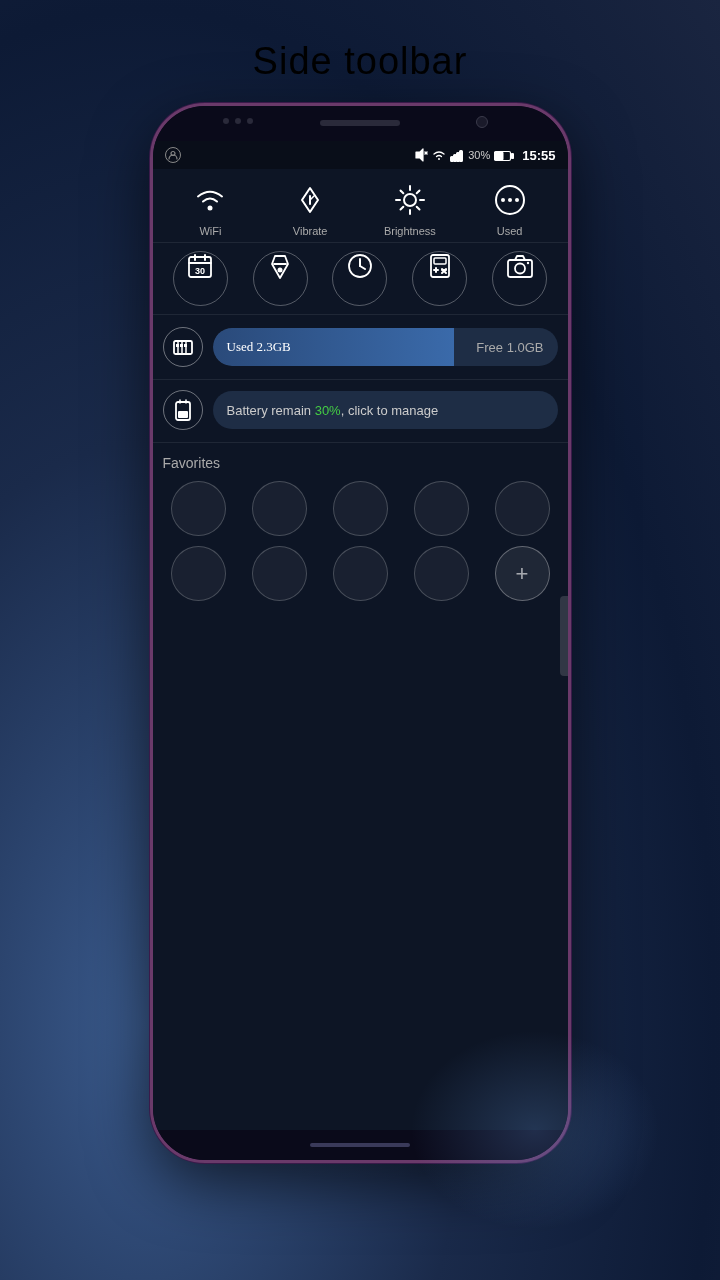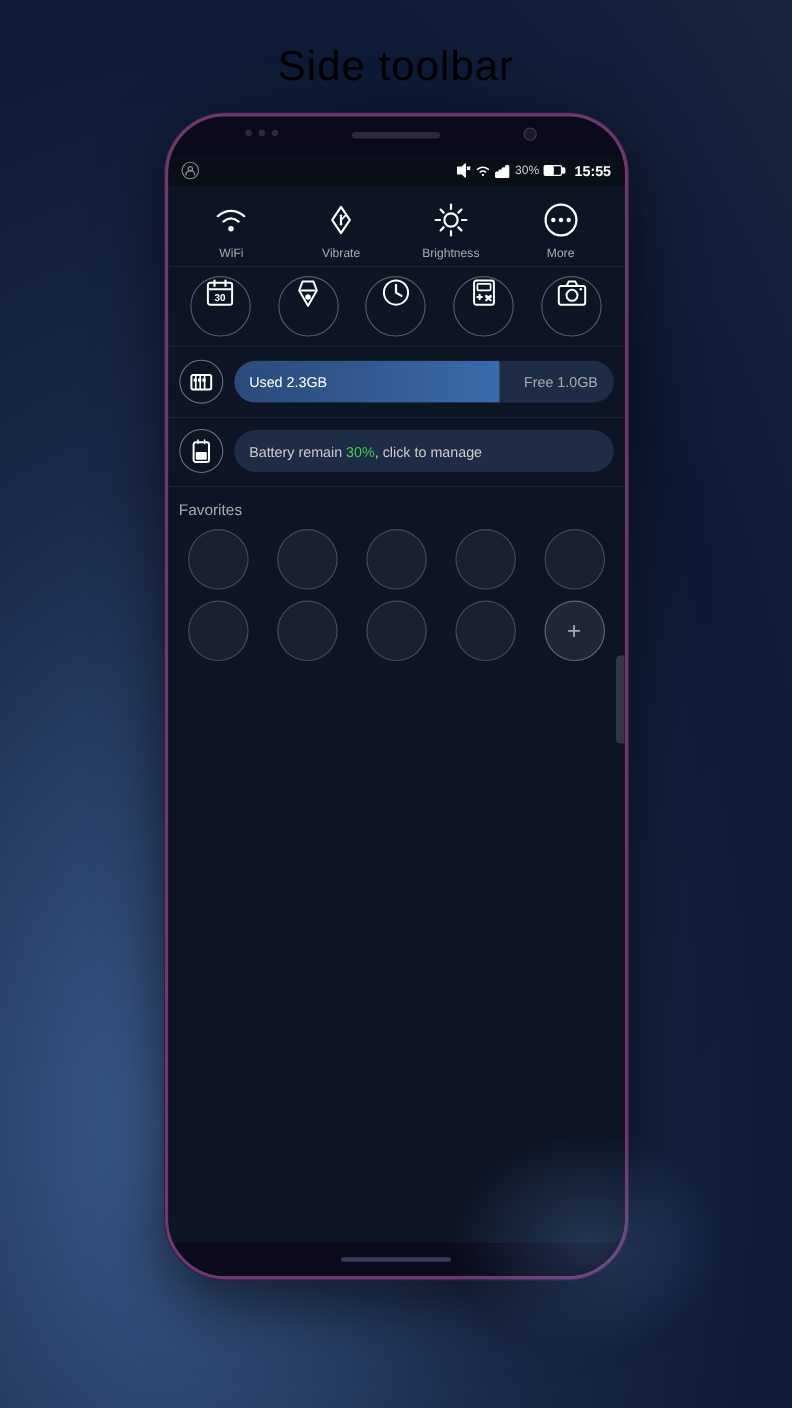--- a/index.html
+++ b/index.html
@@ -300,20 +300,21 @@
       width: 70%;
       display: flex;
       align-items: center;
       padding-left: 14px;
       border-radius: 20px 0 0 20px;
     }
 
     .memory-used-text {
       font-size: 13px;
       color: white;
+      font-family: Liberation Serif, serif;
     }
 
     .memory-free-text {
       font-size: 13px;
       color: #aaa;
       position: absolute;
       right: 14px;
     }
 
     
@@ -528,21 +529,21 @@
 
       <div class="quick-btn">
         <div class="quick-btn-icon">
           <svg width="36" height="36" viewBox="0 0 36 36" stroke="white" fill="none">
             <circle cx="18" cy="18" r="14" stroke-width="2"></circle>
             <circle cx="11" cy="18" r="2" fill="white" stroke="none"></circle>
             <circle cx="18" cy="18" r="2" fill="white" stroke="none"></circle>
             <circle cx="25" cy="18" r="2" fill="white" stroke="none"></circle>
           </svg>
         </div>
-        <span class="quick-btn-label">More</span>
+        <span class="quick-btn-label">Used</span>
       </div>
     </div>
 
     <div class="icon-row">
 
       <div class="icon-btn">
         <svg width="28" height="28" viewBox="0 0 28 28" stroke="white" fill="none">
           <rect x="3" y="5" width="22" height="20" rx="2" stroke-width="1.8"></rect>
           <line x1="3" y1="11" x2="25" y2="11" stroke-width="1.8"></line>
           <line x1="9" y1="3" x2="9" y2="8" stroke-width="2"></line>

